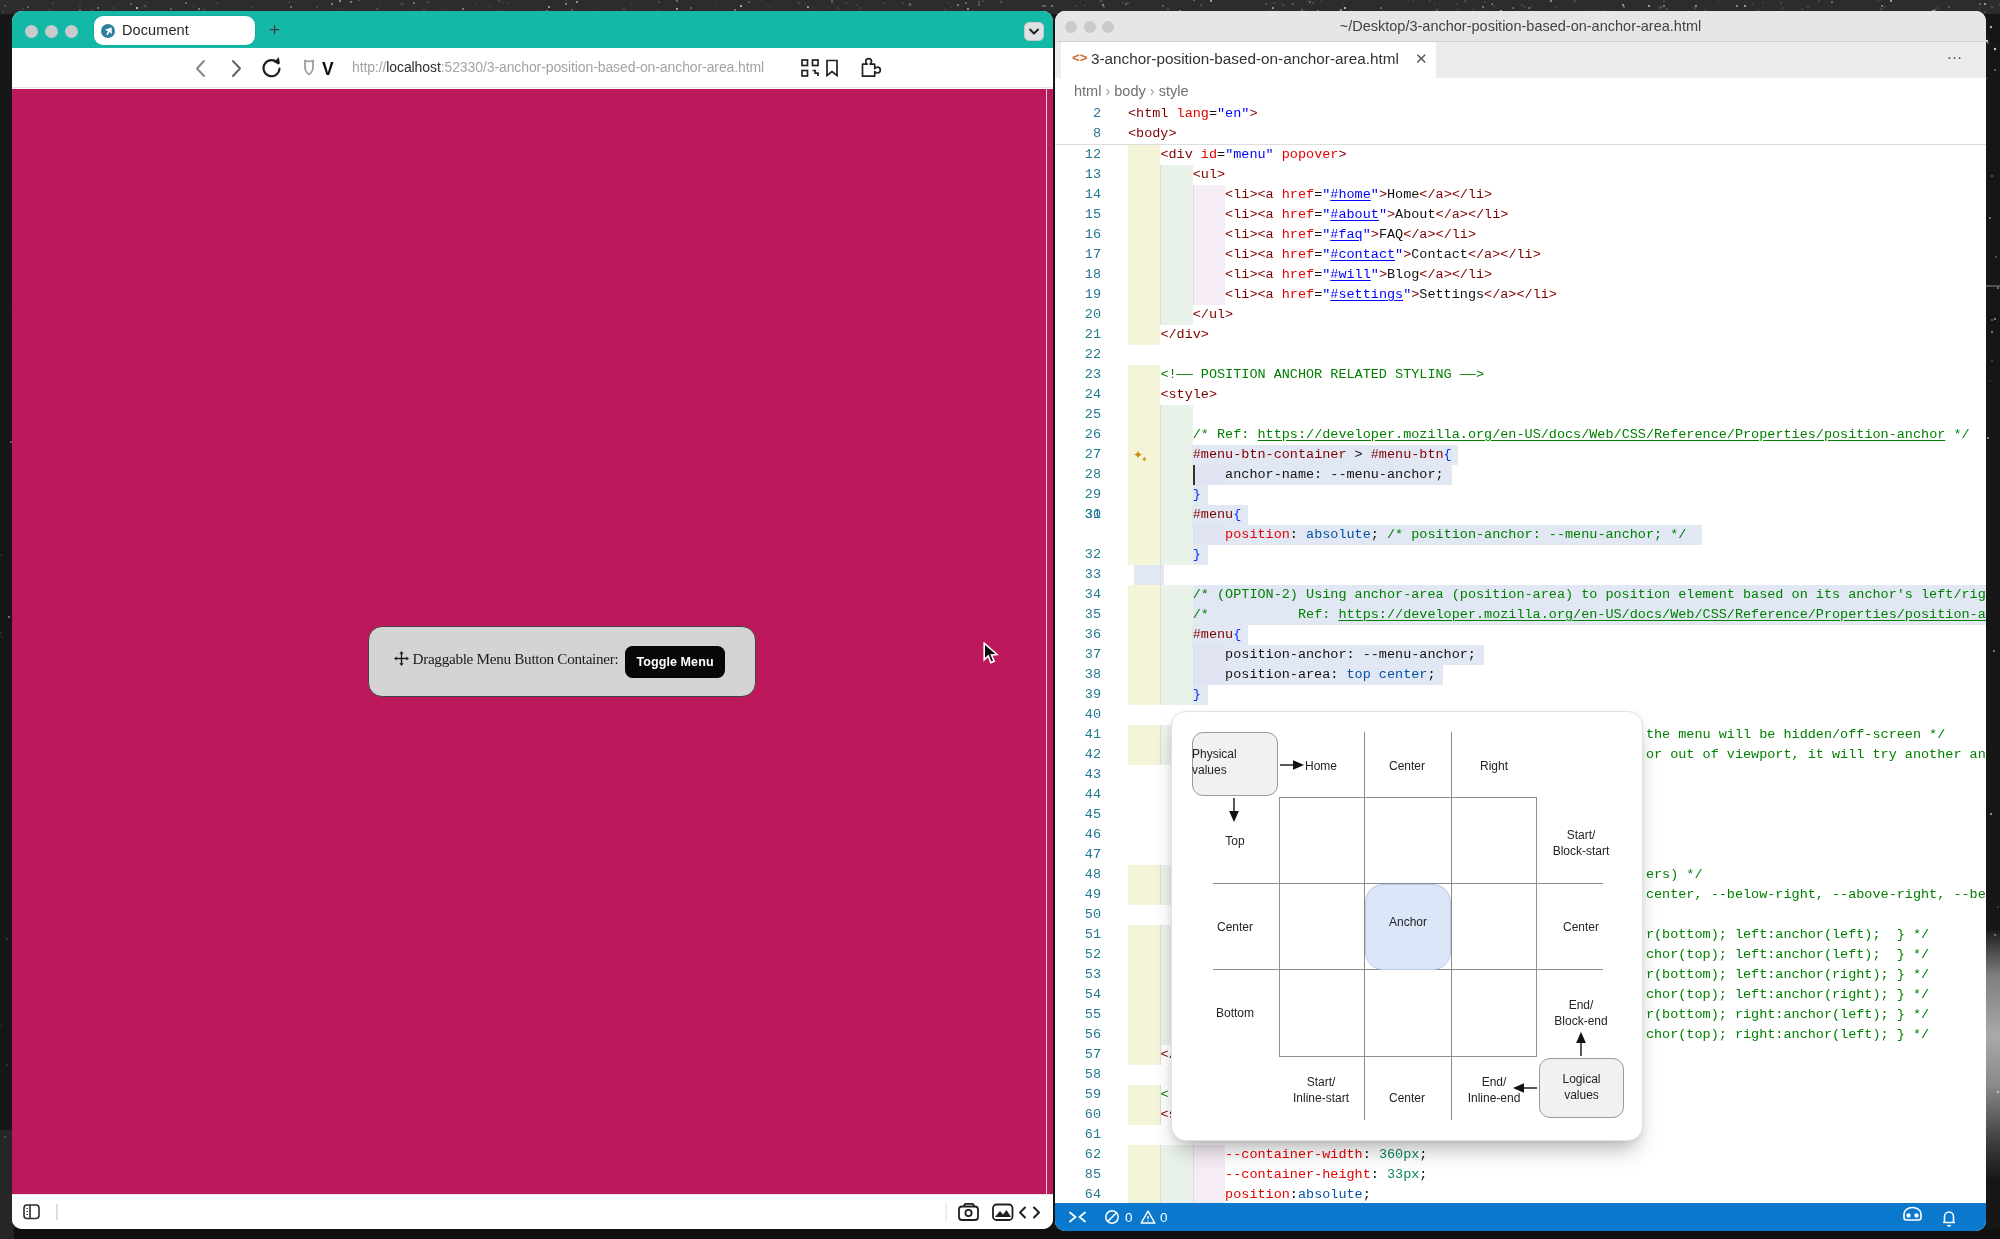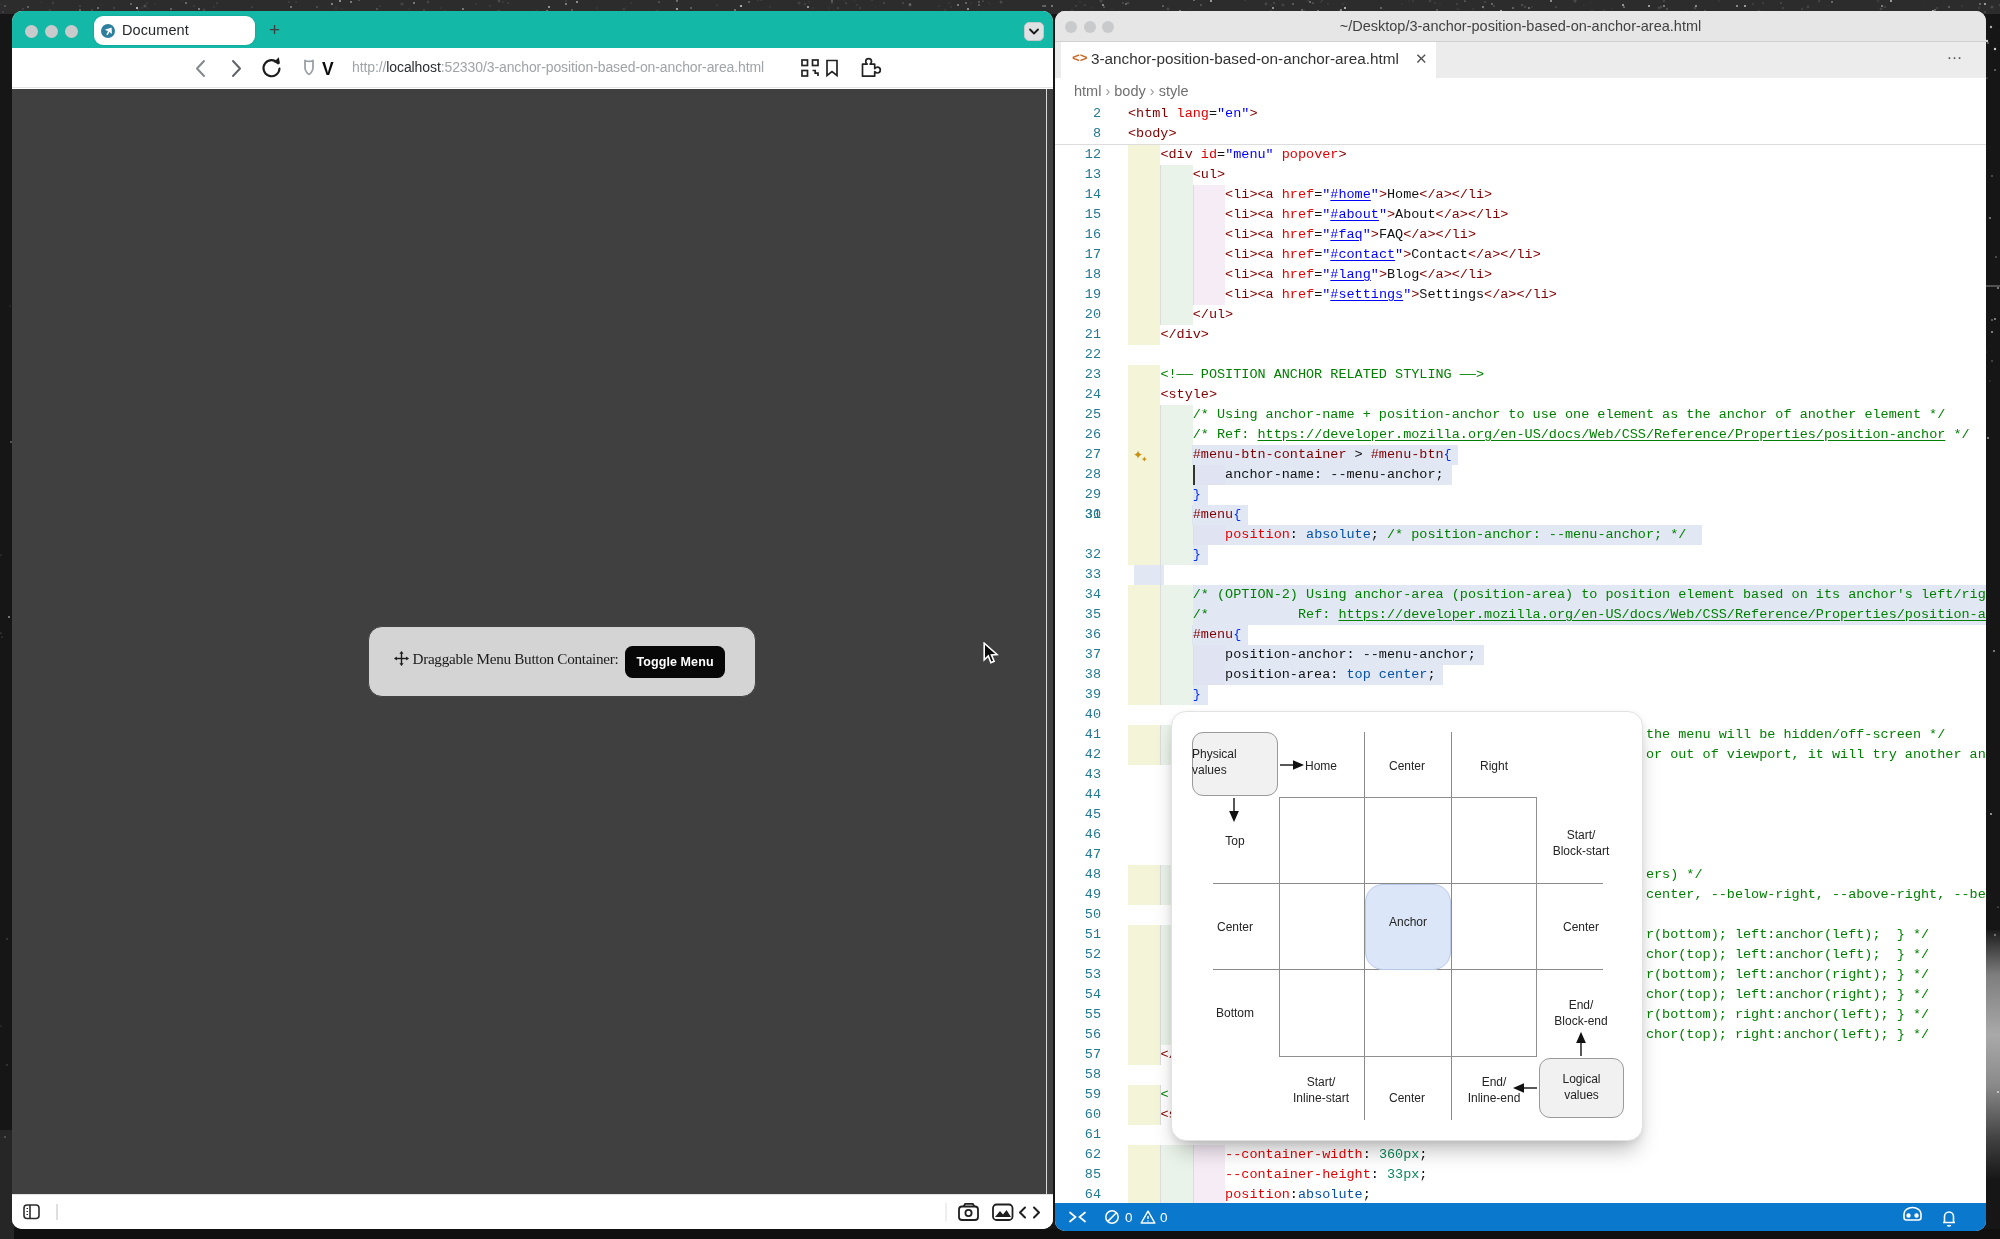--- a/index.html
+++ b/index.html
@@ -11,21 +11,21 @@
 #br .tabbar{position:absolute;left:0;top:0;width:100%;height:37px;background:#14b8a6}
 .tl{position:absolute;top:13.5px;width:13px;height:13px;border-radius:50%;background:#c9cacb}
 #br .tab{position:absolute;left:82px;top:5px;width:161px;height:29px;background:#fff;border-radius:9px;box-shadow:0 0 2px rgba(0,0,0,.18)}
 #br .fav{position:absolute;left:7px;top:7.5px;width:14px;height:14px;border-radius:50%;background:#2e7f9e}
 #br .tab b{position:absolute;left:28px;top:6px;font-size:14.5px;font-weight:400;color:#25282a;letter-spacing:.1px}
 #br .plus{position:absolute;left:257px;top:8px;font-size:19px;color:#3c4043;font-weight:400}
 #br .chev{position:absolute;left:1012px;top:11px;width:20px;height:19px;background:#dfe1e3;border:1px solid #c6c8cb;border-radius:5px}
 #br .toolbar{position:absolute;left:0;top:37px;width:100%;height:40px;background:#fff;border-bottom:1px solid #e4e4e6}
 .urlt{position:absolute;left:340px;top:11px;font-size:14px;color:#a0a4a7;letter-spacing:-0.1px}
 .urlt b{color:#2b2e30;font-weight:400}
-#br .content{position:absolute;left:0;top:78px;width:100%;height:1105px;background:#404040}
+#br .content{position:absolute;left:0;top:78px;width:100%;height:1105px;background:#be185d}
 #br .sbar{position:absolute;left:1034px;top:78px;width:1px;height:1105px;background:#d8d8d8}
 #br .bbar{position:absolute;left:0;top:1183px;width:100%;height:35px;background:#fff;border-top:1px solid #e2e2e3}
 
 #wdg{position:absolute;left:356px;top:537px;width:388px;height:71px;background:#d3d4d3;border:1.6px solid #424242;border-radius:14px}
 #wdg .lab{position:absolute;left:25px;top:23px;font-family:"Liberation Serif",serif;font-size:15.2px;letter-spacing:-0.3px;color:#1b1b1b;white-space:pre}
 #wdg .btn{position:absolute;left:256px;top:19px;width:100px;height:32px;background:#070707;border-radius:7.5px;color:#fff;font-size:12.5px;font-weight:600;text-align:center;line-height:32px;letter-spacing:.1px}
 
 #vs{left:1055px;top:11px;width:931px;height:1220px;background:#fff}
 #vs .title{position:absolute;left:0;top:0;width:100%;height:31px;background:#e5e6e5;border-bottom:1px solid #d0d0d0;text-align:center;font-size:14.5px;color:#424242;line-height:31px}
 #vs .tabs{position:absolute;left:0;top:31px;width:100%;height:36px;background:#ececec}
@@ -608,34 +608,33 @@
       <div class="row" style="top:154px">        <i class="m">&lt;ul&gt;</i></div>
       <div class="num" style="top:174px">14</div>
       <div class="row" style="top:174px">            <i class="m">&lt;li&gt;&lt;a</i> <i class="a">href</i>=<i class="s">"<u>#home</u>"</i><i class="m">&gt;</i>Home<i class="m">&lt;/a&gt;&lt;/li&gt;</i></div>
       <div class="num" style="top:194px">15</div>
       <div class="row" style="top:194px">            <i class="m">&lt;li&gt;&lt;a</i> <i class="a">href</i>=<i class="s">"<u>#about</u>"</i><i class="m">&gt;</i>About<i class="m">&lt;/a&gt;&lt;/li&gt;</i></div>
       <div class="num" style="top:214px">16</div>
       <div class="row" style="top:214px">            <i class="m">&lt;li&gt;&lt;a</i> <i class="a">href</i>=<i class="s">"<u>#faq</u>"</i><i class="m">&gt;</i>FAQ<i class="m">&lt;/a&gt;&lt;/li&gt;</i></div>
       <div class="num" style="top:234px">17</div>
       <div class="row" style="top:234px">            <i class="m">&lt;li&gt;&lt;a</i> <i class="a">href</i>=<i class="s">"<u>#contact</u>"</i><i class="m">&gt;</i>Contact<i class="m">&lt;/a&gt;&lt;/li&gt;</i></div>
       <div class="num" style="top:254px">18</div>
-      <div class="row" style="top:254px">            <i class="m">&lt;li&gt;&lt;a</i> <i class="a">href</i>=<i class="s">"<u>#lang</u>"</i><i class="m">&gt;</i>Blog<i class="m">&lt;/a&gt;&lt;/li&gt;</i></div>
+      <div class="row" style="top:254px">            <i class="m">&lt;li&gt;&lt;a</i> <i class="a">href</i>=<i class="s">"<u>#will</u>"</i><i class="m">&gt;</i>Blog<i class="m">&lt;/a&gt;&lt;/li&gt;</i></div>
       <div class="num" style="top:274px">19</div>
       <div class="row" style="top:274px">            <i class="m">&lt;li&gt;&lt;a</i> <i class="a">href</i>=<i class="s">"<u>#settings</u>"</i><i class="m">&gt;</i>Settings<i class="m">&lt;/a&gt;&lt;/li&gt;</i></div>
       <div class="num" style="top:294px">20</div>
       <div class="row" style="top:294px">        <i class="m">&lt;/ul&gt;</i></div>
       <div class="num" style="top:314px">21</div>
       <div class="row" style="top:314px">    <i class="m">&lt;/div&gt;</i></div>
       <div class="num" style="top:334px">22</div>
       <div class="num" style="top:354px">23</div>
       <div class="row" style="top:354px">    <i class="g">&lt;!—— POSITION ANCHOR RELATED STYLING ——&gt;</i></div>
       <div class="num" style="top:374px">24</div>
       <div class="row" style="top:374px">    <i class="m">&lt;style&gt;</i></div>
       <div class="num" style="top:394px">25</div>
-      <div class="row" style="top:394px">        <i class="g">/* Using anchor-name + position-anchor to use one element as the anchor of another element */</i></div>
       <div class="num" style="top:414px">26</div>
       <div class="row" style="top:414px">        <i class="g">/* Ref: <u>https://developer.mozilla.org/en-US/docs/Web/CSS/Reference/Properties/position-anchor</u> */</i></div>
       <div class="num" style="top:434px">27</div>
       <div class="row" style="top:434px">        <i class="m">#menu-btn-container</i> &gt; <i class="m">#menu-btn</i><i class="b">{</i></div>
       <div class="num" style="top:454px">28</div>
       <div class="row" style="top:454px">            anchor-name: --menu-anchor;</div>
       <div class="num" style="top:474px">29</div>
       <div class="row" style="top:474px">        <i class="b">}</i></div>
       <div class="num" style="top:494px">30</div>
       <div class="row" style="top:494px">        <i class="m">#menu</i><i class="b">{</i></div>

